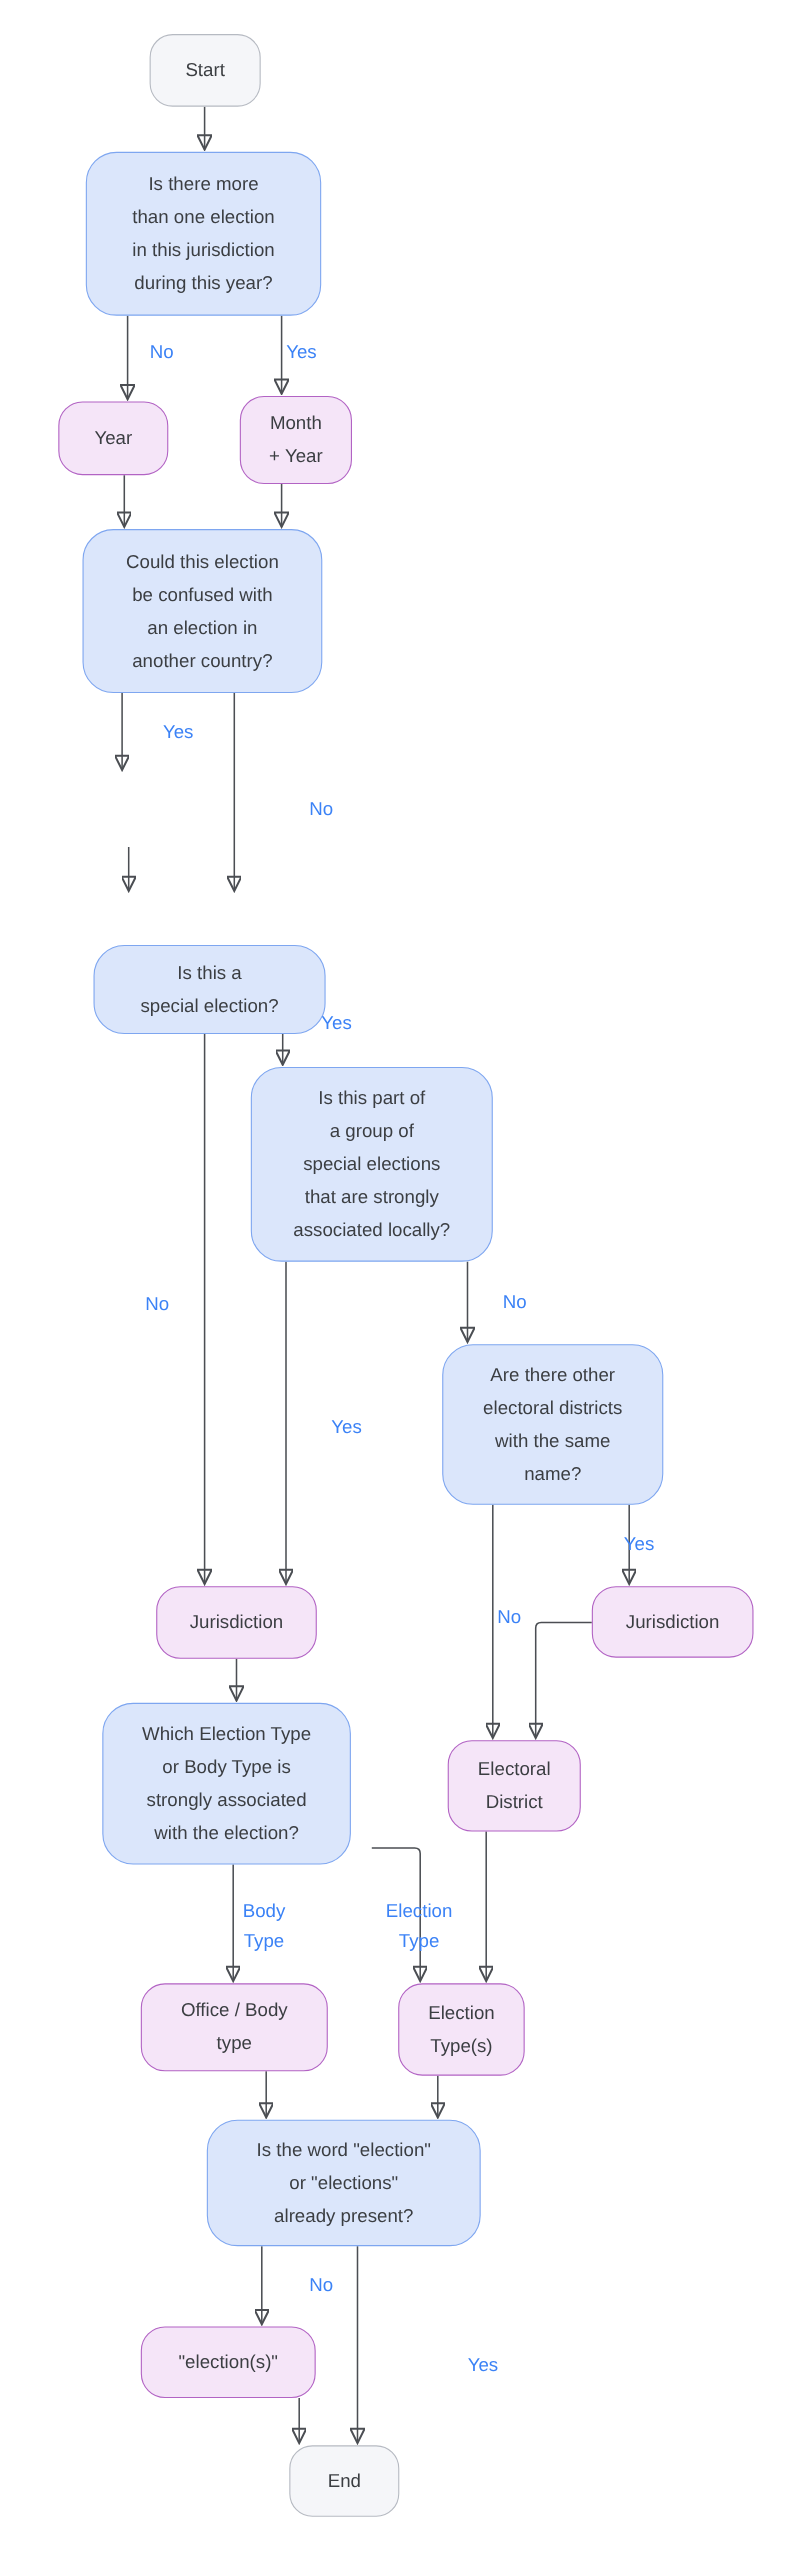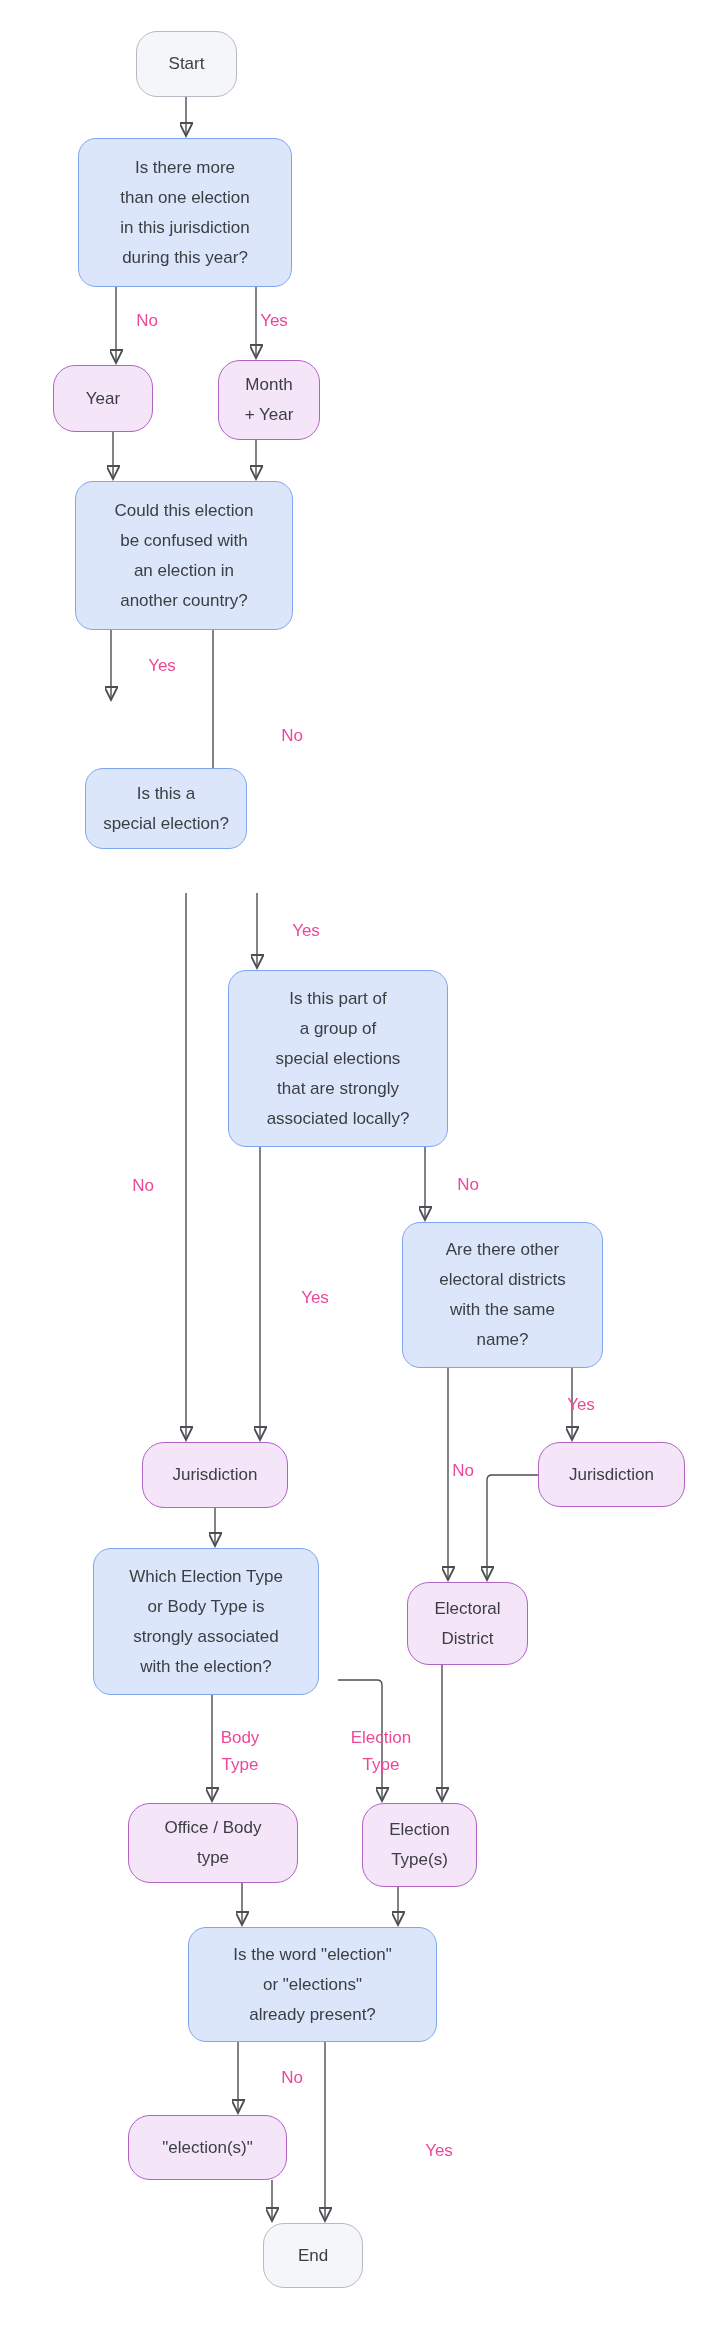--- a/index.html
+++ b/index.html
@@ -9,27 +9,27 @@
     color:#3b3e42; background:#ffffff; overflow:hidden;
   }
   svg.edges { position:absolute; left:0; top:0; width:725px; height:2329px; }
   svg.edges path { fill:none; stroke:#4b4e53; stroke-width:1.4px; }
   .node {
     position:absolute; box-sizing:border-box;
     display:flex; align-items:center; justify-content:center;
     text-align:center; white-space:pre-line;
     font-size:17px; line-height:30px;
   }
-  .n-question { background:#dbe6fb; border:1.5px solid #7ea6f0; border-radius:18px; }
+  .n-question { background:#dbe6fb; border:1.5px solid #7ea6f0; border-radius:28px; }
   .n-output   { background:#f5e5f8; border:1.5px solid #b263c4; border-radius:22px; }
   .n-terminal { background:#f5f6f9; border:1.5px solid #b6bac2; border-radius:21px; }
   .elabel {
     position:absolute; transform:translate(-50%,-50%);
     font-size:17px; line-height:27px; text-align:center; white-space:pre-line;
-    color:#ec4899;
+    color:#3b82f6;
   }
   .elabel.wrap-narrow { width:72px; }
 </style>
 </head>
 <body>
 
 <div class="canvas">
 
   <svg class="edges" viewBox="0 0 725 2329">
     <defs>
@@ -68,21 +68,21 @@
 than one election
 in this jurisdiction
 during this year?</div>
   <div class="node n-output" style="left:53px;  top:365px; width:100px; height:67px;">Year</div>
   <div class="node n-output" style="left:218px; top:360px; width:102px; height:80px;">Month
 + Year</div>
   <div class="node n-question" style="left:75px;  top:481px; width:218px; height:149px;">Could this election
 be confused with
 an election in
 another country?</div>
-  <div class="node n-question" style="left:85px;  top:768px; width:162px; height:81px;">Is this a
+  <div class="node n-question" style="left:85px;  top:859px; width:211px; height:81px;">Is this a
 special election?</div>
   <div class="node n-question" style="left:228px; top:970px; width:220px; height:177px;">Is this part of
 a group of
 special elections
 that are strongly
 associated locally?</div>
   <div class="node n-question" style="left:402px; top:1222px; width:201px; height:146px;">Are there other
 electoral districts
 with the same
 name?</div>

